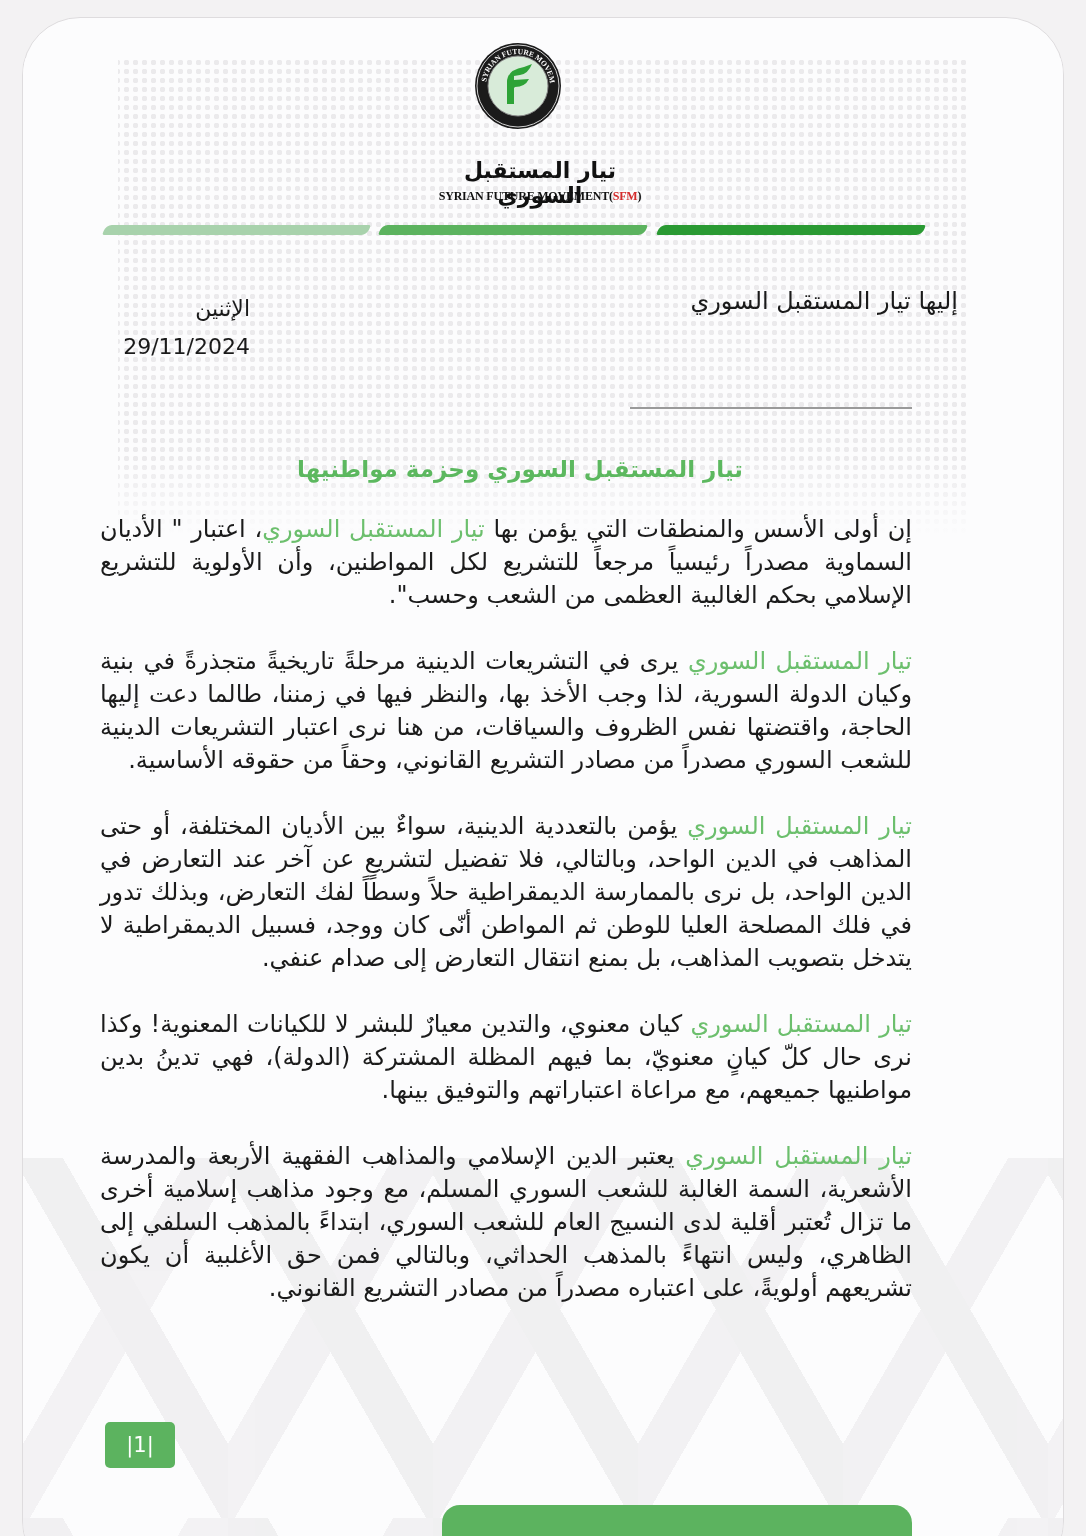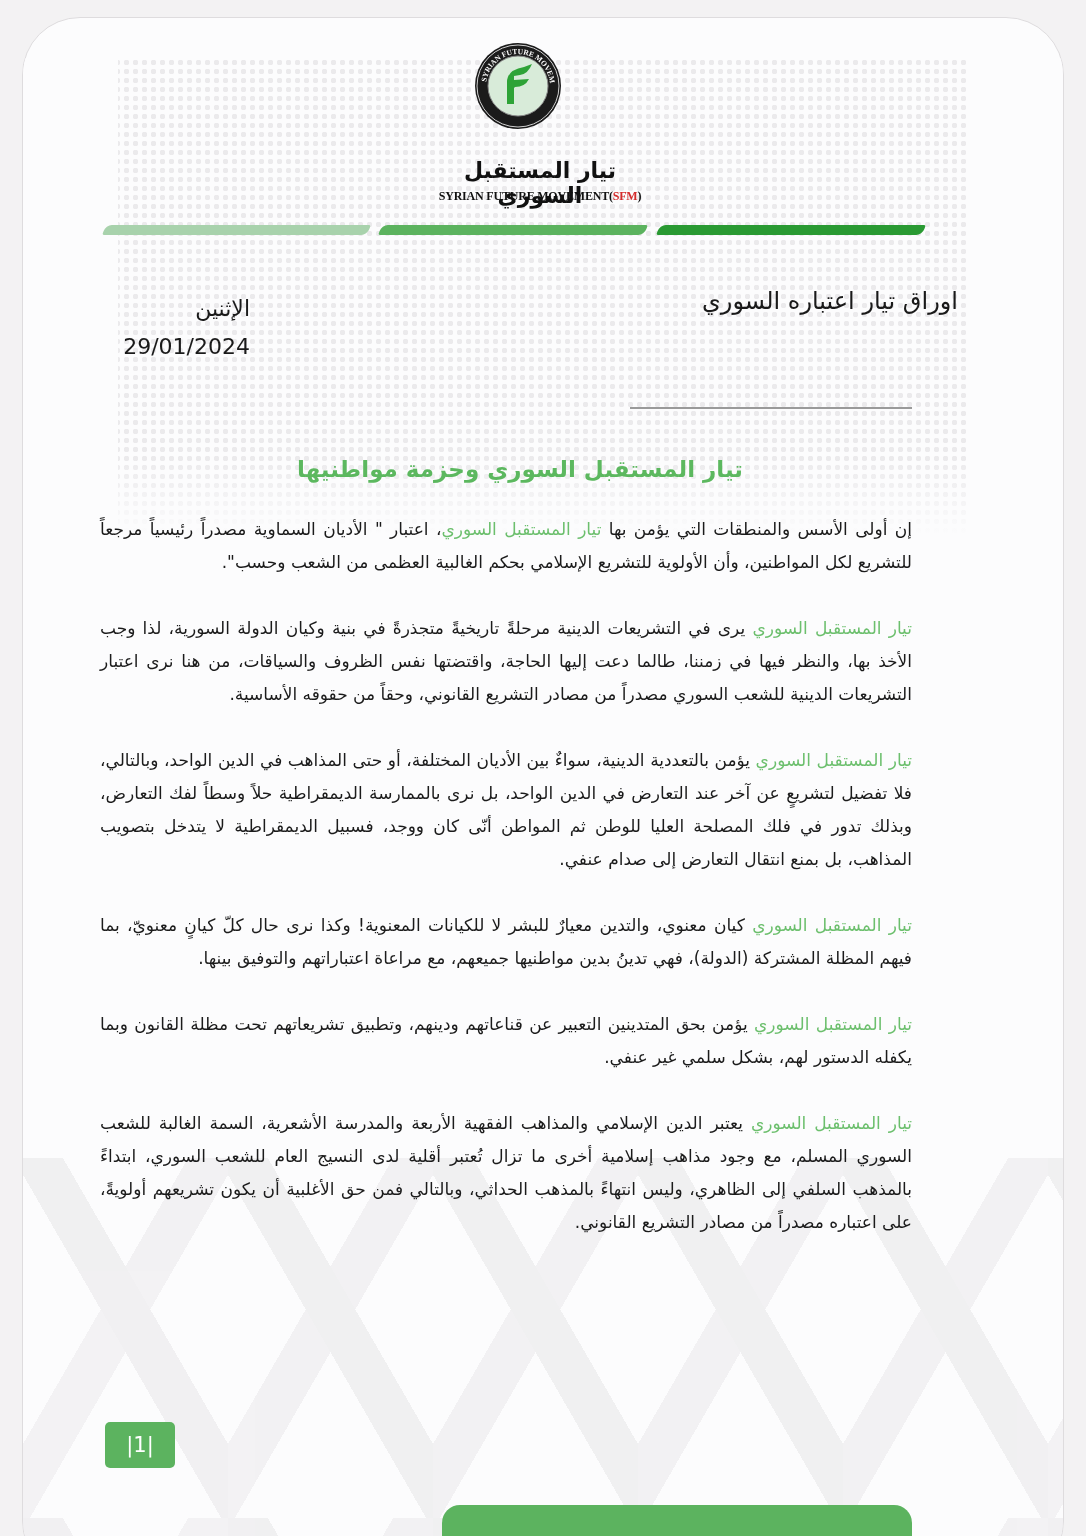--- a/index.html
+++ b/index.html
@@ -66,21 +66,21 @@
       font-size: 22px; line-height: 38px; color: #1a1a1a;
     }
     .date-block .day { direction: rtl; }
 
     .title {
       position: absolute; left: 200px; top: 456px; width: 640px; text-align: center; direction: rtl;
       font-size: 23px; color: #5cb85f; font-weight: bold;
     }
     .body {
       position: absolute; left: 100px; top: 513px; width: 812px; direction: rtl;
-      font-size: 17px; line-height: 33px; color: #1b1b1b; text-align: justify;
+      font-size: 24px; line-height: 33px; color: #1b1b1b; text-align: justify;
     }
     .body p { margin: 0 0 33px 0; }
     .body .green { color: #6cbf6d; }
 
     .page-num {
       position: absolute; left: 105px; top: 1422px; width: 70px; height: 46px;
       background: #5cb35f; border-radius: 5px; color: #fff;
       font-size: 21px; line-height: 46px; text-align: center; font-family: "DejaVu Sans", sans-serif;
     }
     .footer-bar {
@@ -111,34 +111,33 @@
 </svg>
 
 <div class="brand-ar">تيار المستقبل السوري</div>
 <div class="brand-en"><span>SYRIAN FUTURE MOVEMENT(</span><span class="sfm">SFM</span><span>)</span></div>
 
 <div class="bar bar1"></div>
 <div class="bar bar2"></div>
 <div class="bar bar3"></div>
 
 <div class="office">
-  <div>اوراق تيار اعتباره السوري</div>
+  <div>إليها تيار المستقبل السوري</div>
 </div>
 <div class="office-rule"></div>
 
 <div class="date-block">
   <div class="day">الإثنين</div>
-  <div>29/01/2024</div>
+  <div>29/11/2024</div>
 </div>
 
 <div class="title">تيار المستقبل السوري وحزمة مواطنيها</div>
 
 <div class="body">
   <p><span>إن أولى الأسس والمنطقات التي يؤمن بها </span><span class="green">تيار المستقبل السوري</span><span>، اعتبار " الأديان السماوية مصدراً رئيسياً مرجعاً للتشريع لكل المواطنين، وأن الأولوية للتشريع الإسلامي بحكم الغالبية العظمى من الشعب وحسب".</span></p>
   <p><span class="green">تيار المستقبل السوري</span><span> يرى في التشريعات الدينية مرحلةً تاريخيةً متجذرةً في بنية وكيان الدولة السورية، لذا وجب الأخذ بها، والنظر فيها في زمننا، طالما دعت إليها الحاجة، واقتضتها نفس الظروف والسياقات، من هنا نرى اعتبار التشريعات الدينية للشعب السوري مصدراً من مصادر التشريع القانوني، وحقاً من حقوقه الأساسية.</span></p>
   <p><span class="green">تيار المستقبل السوري</span><span> يؤمن بالتعددية الدينية، سواءٌ بين الأديان المختلفة، أو حتى المذاهب في الدين الواحد، وبالتالي، فلا تفضيل لتشريعٍ عن آخر عند التعارض في الدين الواحد، بل نرى بالممارسة الديمقراطية حلاً وسطاً لفك التعارض، وبذلك تدور في فلك المصلحة العليا للوطن ثم المواطن أنّى كان ووجد، فسبيل الديمقراطية لا يتدخل بتصويب المذاهب، بل بمنع انتقال التعارض إلى صدام عنفي.</span></p>
   <p><span class="green">تيار المستقبل السوري</span><span> كيان معنوي، والتدين معيارٌ للبشر لا للكيانات المعنوية! وكذا نرى حال كلّ كيانٍ معنويّ، بما فيهم المظلة المشتركة (الدولة)، فهي تدينُ بدين مواطنيها جميعهم، مع مراعاة اعتباراتهم والتوفيق بينها.</span></p>
-  <p><span class="green">تيار المستقبل السوري</span><span> يؤمن بحق المتدينين التعبير عن قناعاتهم ودينهم، وتطبيق تشريعاتهم تحت مظلة القانون وبما يكفله الدستور لهم، بشكل سلمي غير عنفي.</span></p>
   <p><span class="green">تيار المستقبل السوري</span><span> يعتبر الدين الإسلامي والمذاهب الفقهية الأربعة والمدرسة الأشعرية، السمة الغالبة للشعب السوري المسلم، مع وجود مذاهب إسلامية أخرى ما تزال تُعتبر أقلية لدى النسيج العام للشعب السوري، ابتداءً بالمذهب السلفي إلى الظاهري، وليس انتهاءً بالمذهب الحداثي، وبالتالي فمن حق الأغلبية أن يكون تشريعهم أولويةً، على اعتباره مصدراً من مصادر التشريع القانوني.</span></p>
 </div>
 
 <div class="page-num">|1|</div>
 <div class="footer-bar"></div>
 
 </body></html>

